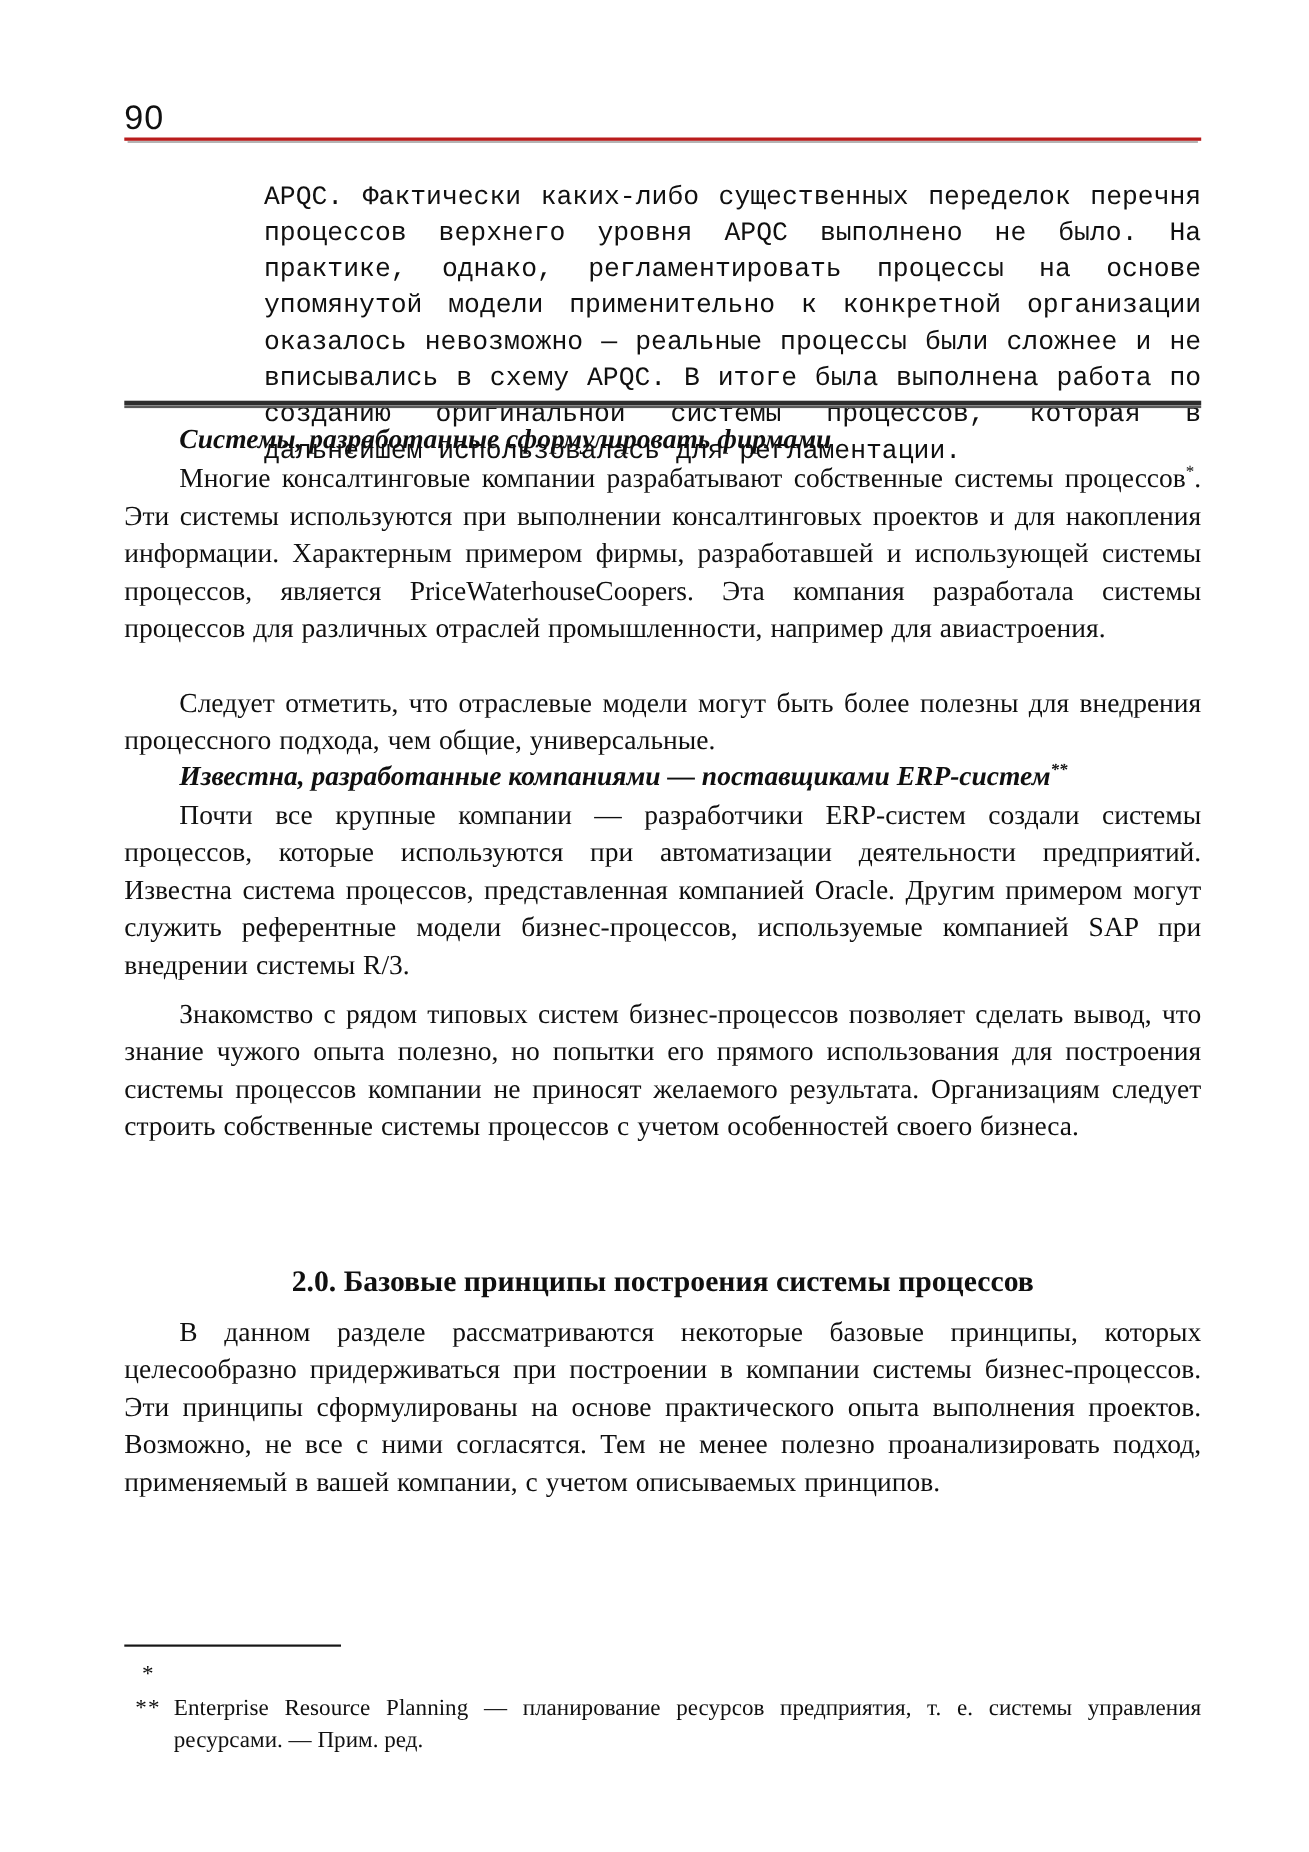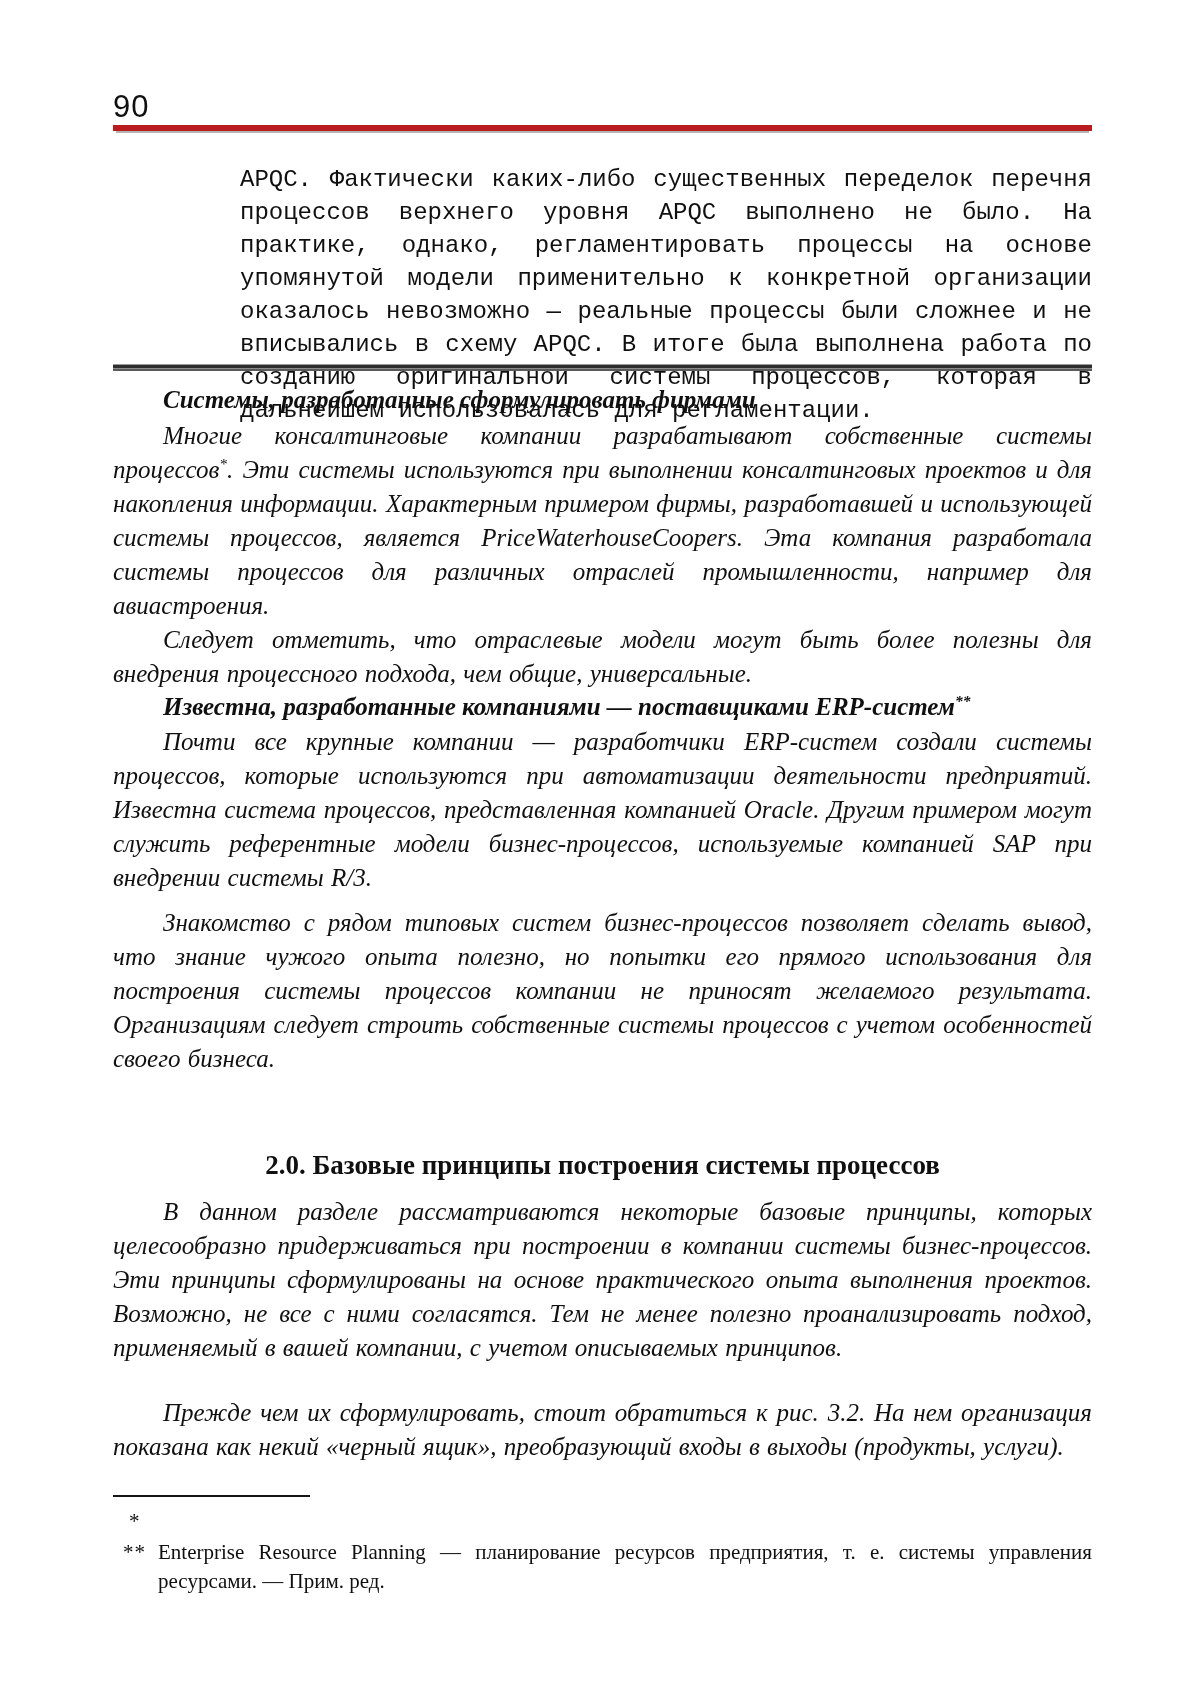--- a/index.html
+++ b/index.html
@@ -16,21 +16,21 @@
     font-family: "Liberation Serif", "DejaVu Serif", serif;
   }
   .abs { position: absolute; left: 113px; width: 979px; }
 
   
   .running-head {
     top: 92px;
     display: flex;
     align-items: center;
     padding-bottom: 3px;
-    border-bottom: 6px solid #b91c1c;
+    border-bottom: 3px solid #b91c1c;
     box-shadow: 0 5px 0 -3px rgba(40,40,40,.35);
   }
   .pagenum {
     font-family: "Liberation Sans", "DejaVu Sans", sans-serif;
     font-size: 31px; line-height: 30px;
     letter-spacing: 1px;
   }
   .rh-right {
     margin-left: auto;
     font-family: "Liberation Sans", "DejaVu Sans", sans-serif;
@@ -62,21 +62,20 @@
     font-weight: bold; font-style: italic;
   }
   h3.sub-erp { top: 691px; }
 
   p.body {
     margin: 0;
     font-size: 25px; line-height: 34px;
     text-align: justify;
     text-indent: 50px;
     word-spacing: 1px;
-    font-style: italic;
   }
   #p-consult-1 { top: 419px; }
   #p-consult-2 { top: 623px; }
   #p-erp-1     { top: 725px; }
   #p-erp-2     { top: 906px; }
   #p-s34-1     { top: 1195px; }
   #p-s34-2     { top: 1396px; }
 
   h2.section-head {
     margin: 0; top: 1148px;
@@ -128,21 +127,20 @@
   <h3 class="abs sub sub-erp"><span>Известна, разработанные компаниями — поставщиками ERP-систем</span><sup class="fnref">**</sup></h3>
 
   <p class="abs body" id="p-erp-1">Почти все крупные компании — разработчики ERP-систем создали системы процессов, которые используются при автоматизации деятельности предприятий. Известна система процессов, представленная компанией Oracle. Другим примером могут служить референтные модели бизнес-процессов, используемые компанией SAP при внедрении системы R/3.</p>
 
   <p class="abs body" id="p-erp-2">Знакомство с рядом типовых систем бизнес-процессов позволяет сделать вывод, что знание чужого опыта полезно, но попытки его прямого использования для построения системы процессов компании не приносят желаемого результата. Организациям следует строить собственные системы процессов с учетом особенностей своего бизнеса.</p>
 
   <h2 class="abs section-head">2.0. Базовые принципы построения системы процессов</h2>
 
   <p class="abs body" id="p-s34-1">В данном разделе рассматриваются некоторые базовые принципы, которых целесообразно придерживаться при построении в компании системы бизнес-процессов. Эти принципы сформулированы на основе практического опыта выполнения проектов. Возможно, не все с ними согласятся. Тем не менее полезно проанализировать подход, применяемый в вашей компании, с учетом описываемых принципов.</p>
 
-  <p class="abs body" id="p-s34-2">Прежде чем их сформулировать, стоит обратиться к рис. 3.2. На нем организация показана как некий «черный ящик», преобразующий входы в выходы (продукты, услуги).</p>
 
   <div class="abs fn-rule"></div>
 
   <div class="footnote" id="fn-1">
     <span class="marker">*</span>
   </div>
 
   <div class="footnote" id="fn-2">
     <span class="marker">**</span>
     <span>Enterprise Resource Planning — планирование ресурсов предприятия, т. е. системы управления ресурсами. — </span><span class="it">Прим. ред.</span>

